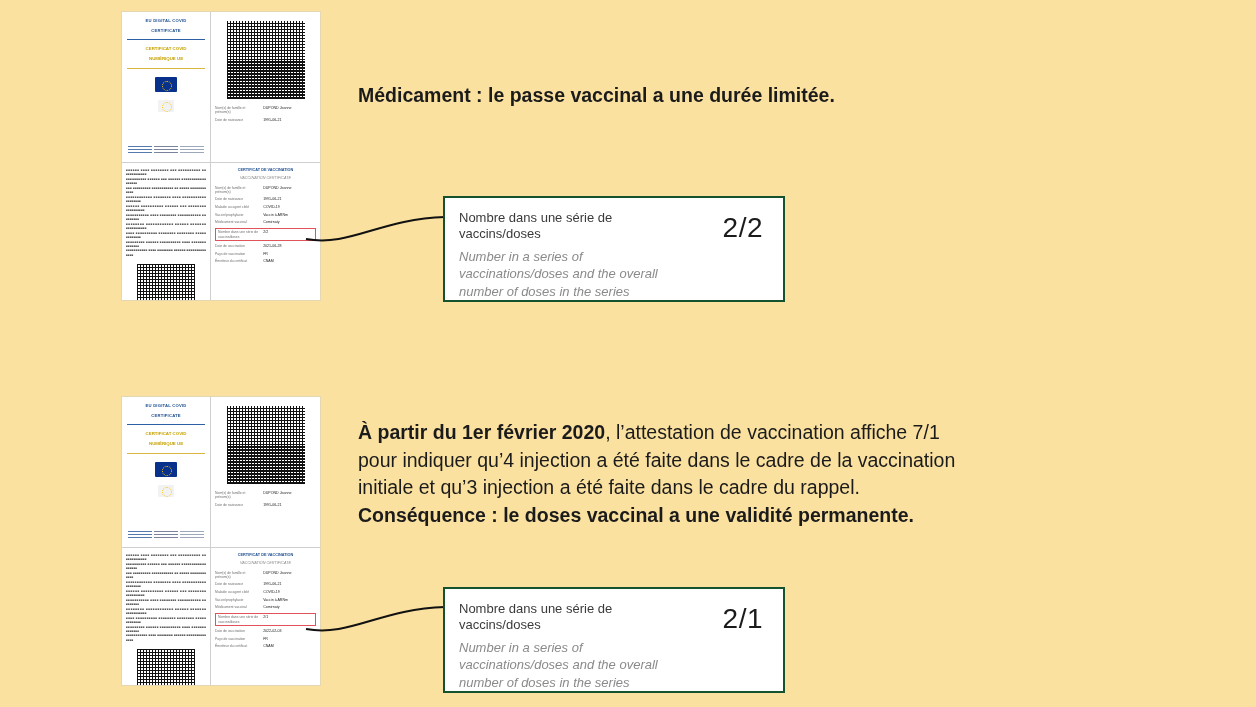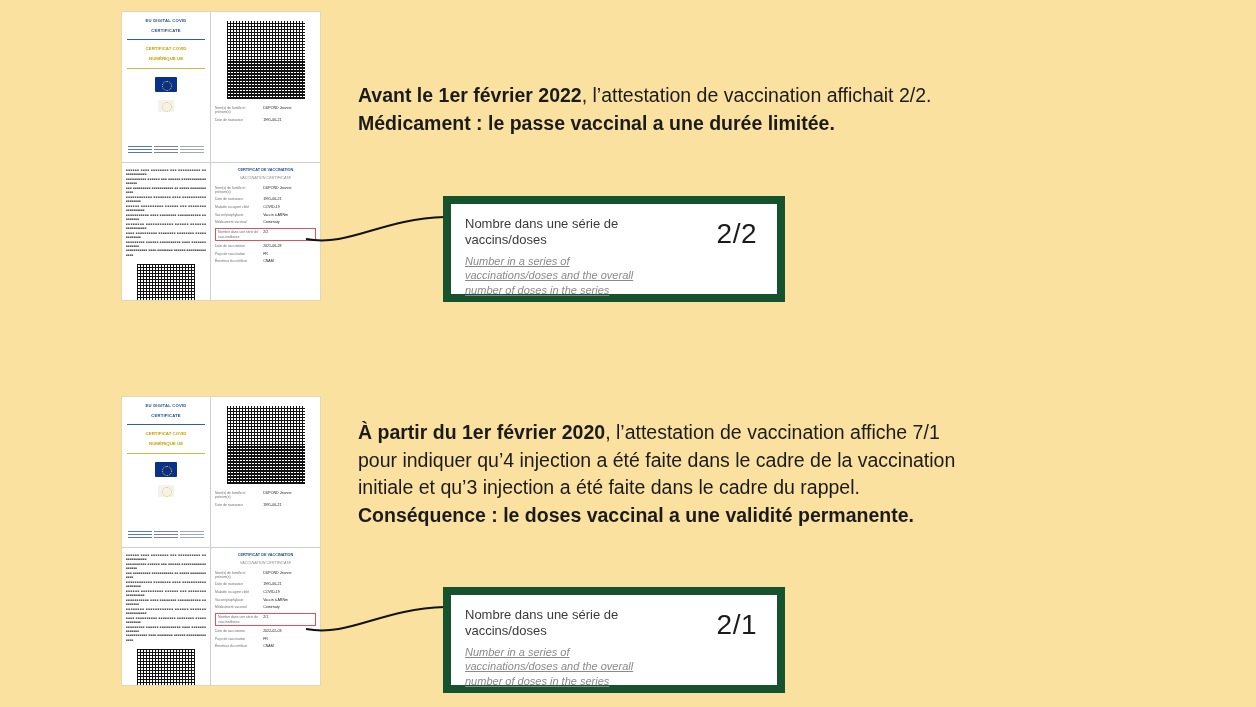--- a/index.html
+++ b/index.html
@@ -197,40 +197,39 @@
     color: #1b1b1b;
     line-height: 1.42;
   }
   .lead b { font-weight: bold; }
   .lead .strong-line { font-weight: bold; }
 
   
   .callout {
     position: absolute;
     background: #fff;
-    border: 8px solid #14532d;
+    border: 2px solid #14532d;
     box-sizing: border-box;
     display: flex;
     align-items: flex-start;
     justify-content: space-between;
     padding: 12px 16px 12px 14px;
   }
   .callout-text { max-width: 250px; }
   .callout-fr {
     font-size: 13px;
     color: #3a3a3a;
     line-height: 1.25;
     margin-bottom: 5px;
   }
   .callout-en {
-    font-size: 11px;
+    font-size: 13px;
     font-style: italic;
     color: #8a8a8a;
     line-height: 1.35;
-    text-decoration: underline;
   }
   .callout-value {
     font-size: 28px;
     color: #1b1b1b;
     font-weight: normal;
     letter-spacing: .5px;
     padding-top: 2px;
     padding-right: 4px;
   }
 
@@ -330,23 +329,20 @@
           <div class="kv">
               <div class="k mini-label">Émetteur du certificat</div>
               <div class="v mini-value">CNAM</div>
             </div>
         </div>
       </div>
     </div>
   </div>
 
   <div class="lead" style="left:358px; top:82px; width:850px; font-size:19.5px;">
-    <div>
-      <b>Avant le 1er février 2022</b><span>, l’attestation de vaccination affichait 2/2.</span>
-    </div>
     <div class="strong-line">Médicament : le passe vaccinal a une durée limitée.</div>
   </div>
 
   <svg class="connector" style="left:300px; top:195px; width:180px; height:80px;" viewBox="0 0 180 80">
     <path d="M6 44 C 50 52, 80 24, 145 22" fill="none" stroke="#111" stroke-width="2"></path>
   </svg>
 
   <div class="callout" style="left:443px; top:196px; width:342px; height:106px;">
     <div class="callout-text">
       <div class="callout-fr">

